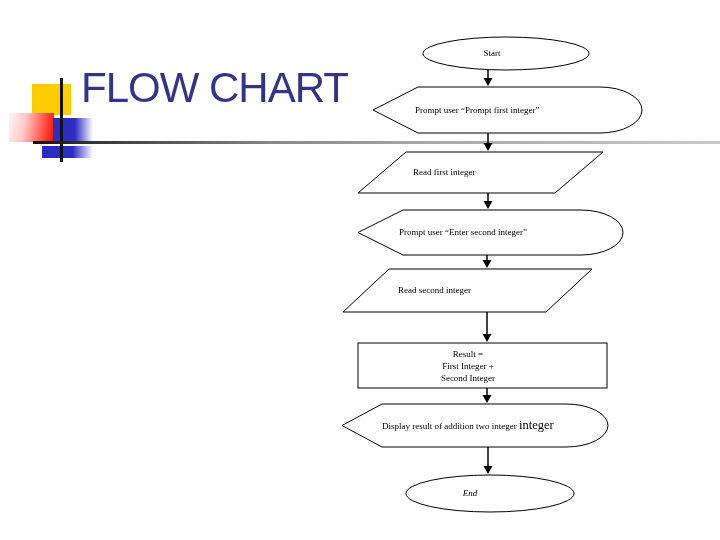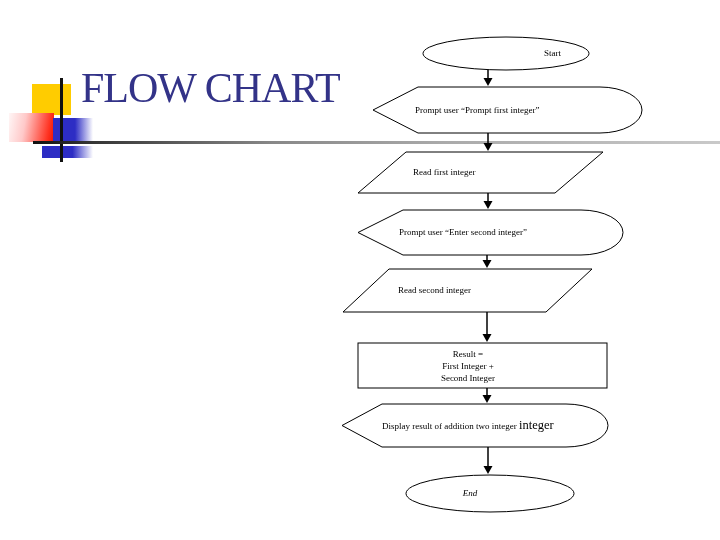--- a/index.html
+++ b/index.html
@@ -12,30 +12,30 @@
     background:linear-gradient(100deg,#fff6f6 0%,#ffc9c9 35%,#ff3322 85%,#ee1100 100%);}
   .deco-blue-upper{left:53px;top:118px;width:40px;height:24px;
     background:linear-gradient(to right,#2d2dc4 0%,#2d2dc4 55%,#ffffff 100%);}
   .deco-blue-lower{left:42px;top:146px;width:51px;height:12px;
     background:linear-gradient(to right,#2d2dc4 0%,#2d2dc4 60%,#ffffff 100%);}
   .deco-vline{left:60px;top:78px;width:3px;height:84px;background:#111;}
   .rule{position:absolute;left:33px;top:141px;width:687px;height:3px;
     background:linear-gradient(to right,#111 0%,#333 8%,#888 35%,#aaa 60%,#c9c9c9 100%);}
   
   .title{position:absolute;left:81px;top:64px;margin:0;
-    font-family:Liberation Serif, serif;font-weight:400;font-size:42px;
+    font-family:Liberation Sans, sans-serif;font-weight:400;font-size:42px;
     letter-spacing:-1px;color:#333388;white-space:nowrap;}
   
   .chart-svg{position:absolute;left:0;top:0;width:720px;height:540px;}
   .chart-svg .shape{fill:#ffffff;stroke:#000;stroke-width:1;}
   .chart-svg .conn-line{stroke:#000;stroke-width:1.5;}
   .chart-svg .conn-head{fill:#000;stroke:none;}
   
   .lbl{position:absolute;font-size:9px;white-space:nowrap;color:#000;z-index:3;}
-  .lbl-start{left:423px;top:37px;width:166px;line-height:33px;text-align:right;
+  .lbl-start{left:423px;top:37px;width:166px;line-height:33px;text-align:center;
     padding-right:28px;box-sizing:border-box;}
   .lbl-prompt1{left:415px;top:87px;line-height:46px;}
   .lbl-read1{left:413px;top:152px;line-height:41px;}
   .lbl-prompt2{left:399px;top:210px;line-height:45px;}
   .lbl-read2{left:398px;top:269px;line-height:43px;}
   .lbl-result{left:358px;top:343px;width:220px;height:45px;text-align:center;
     padding-top:5px;line-height:12px;box-sizing:border-box;}
   .lbl-display{left:382px;top:404px;line-height:43px;}
   .lbl-display .emph{font-size:12.5px;}
   .lbl-end{left:406px;top:475px;width:168px;line-height:37px;text-align:center;

